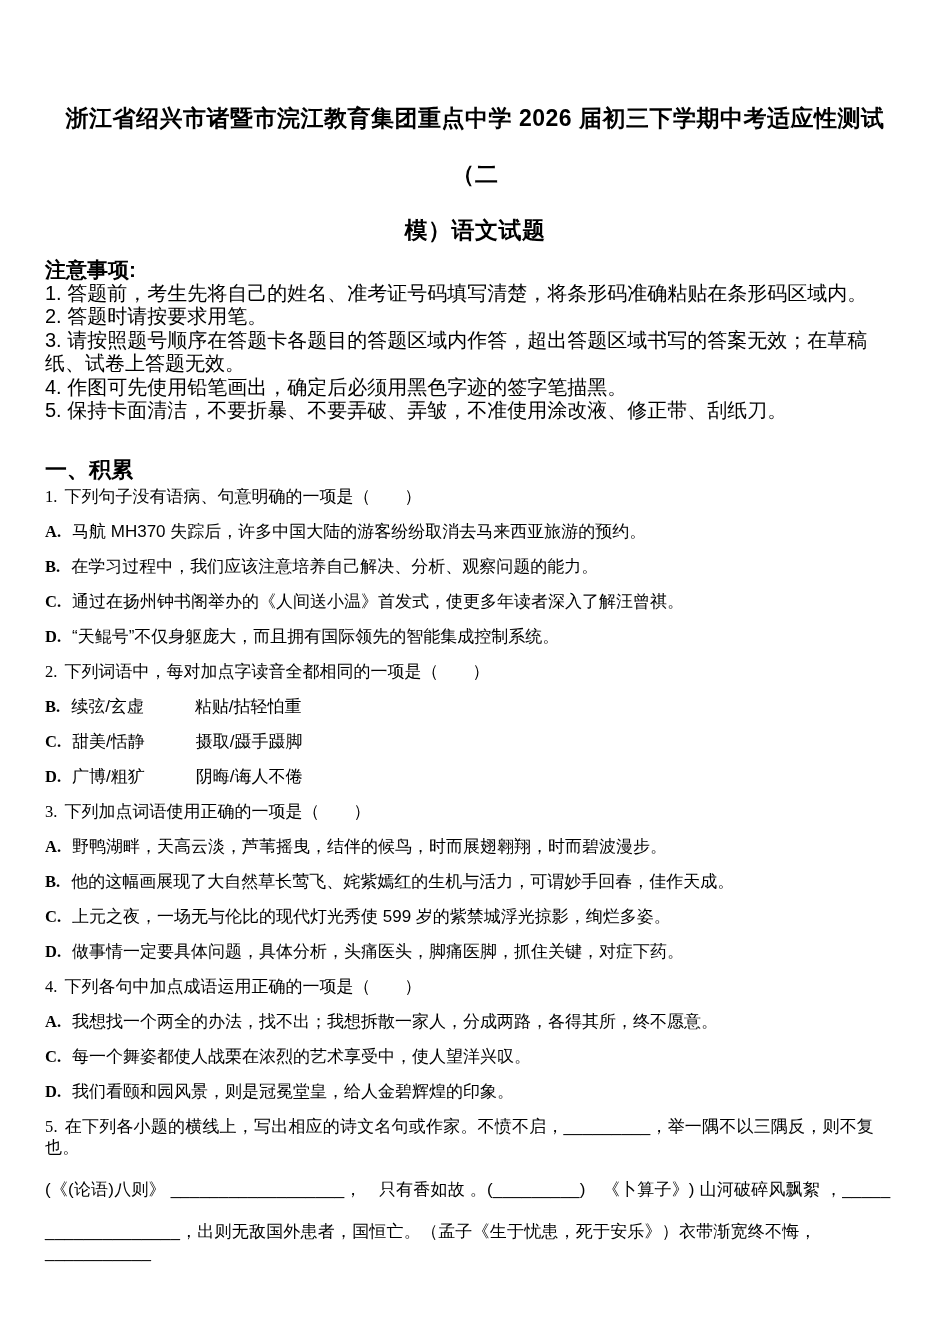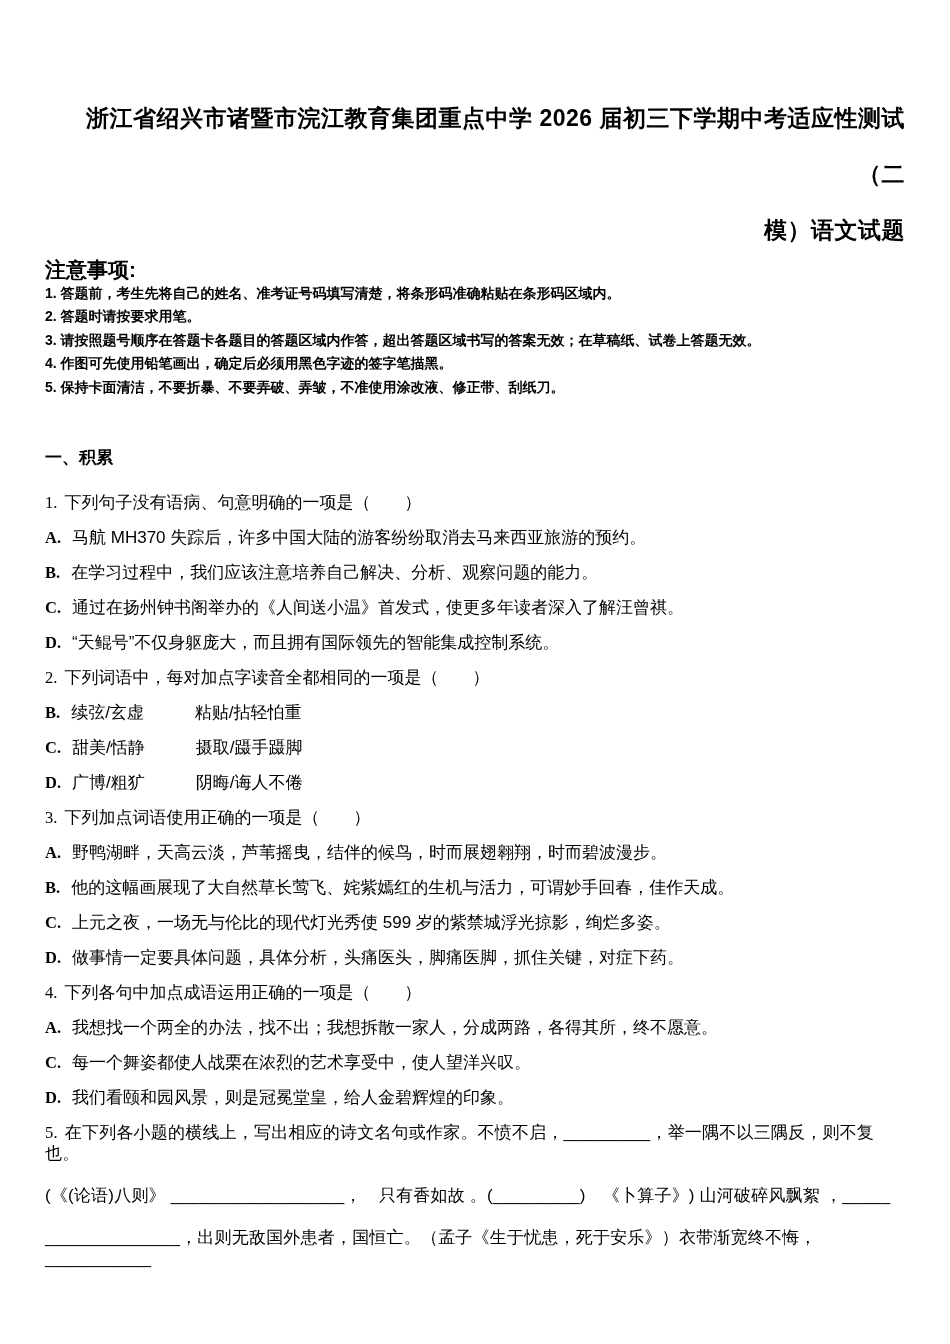--- a/index.html
+++ b/index.html
@@ -10,49 +10,49 @@
     box-sizing: border-box;
     background: #ffffff;
     color: #000000;
     padding: 90px 45px 0 45px;
     font-family: "Liberation Sans", sans-serif;
     overflow: hidden;
   }
   .title {
     font-size: 23px;
     font-weight: 700;
-    text-align: right;
+    text-align: center;
     line-height: 56px;
     margin: 0;
     letter-spacing: 0.5px;
   }
   .notice-head {
     font-size: 21px;
     font-weight: 700;
     line-height: 23.5px;
   }
   .notice-item {
-    font-size: 14px;
-    font-weight: 700;
+    font-size: 20px;
+    font-weight: 400;
     line-height: 23.6px;
     white-space: pre-wrap;
   }
   .section-head {
-    margin-top: 48px;
-    font-size: 17px;
+    margin-top: 36px;
+    font-size: 22px;
     font-weight: 700;
     line-height: 21px;
   }
   .q-stem {
     margin-top: 14px;
     font-size: 17px;
     font-weight: 500;
     line-height: 21px;
   }
-  .q-stem.first { margin-top: 24px; }
+  .q-stem.first { margin-top: 6px; }
   .qnum {
     font-family: "Liberation Serif", serif;
     font-weight: 400;
     font-size: 16.5px;
     margin-right: 7px;
   }
   .opt {
     margin-top: 14px;
     font-size: 17px;
     font-weight: 500;

